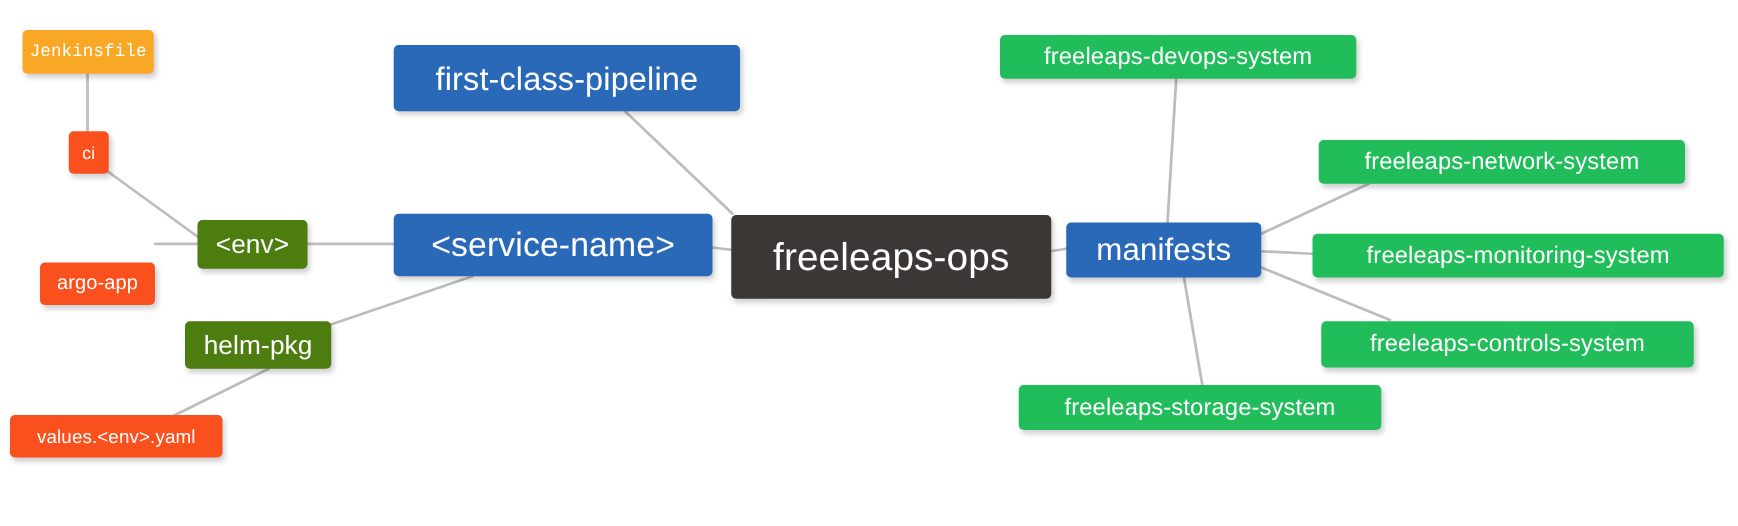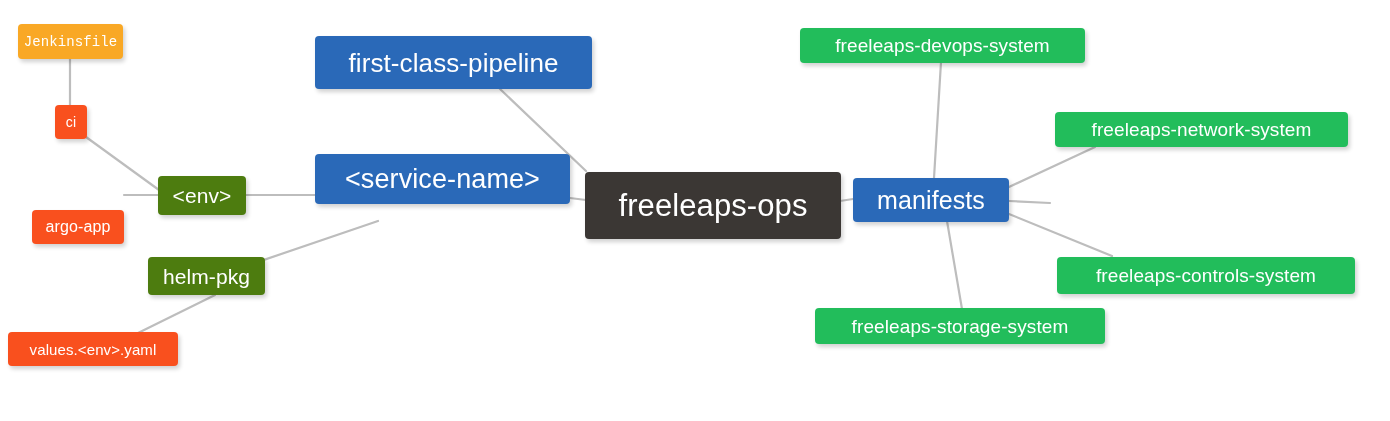--- a/index.html
+++ b/index.html
@@ -108,40 +108,43 @@
   </div>
 
   <div class="node n-red" style="left:8px; top:332px; width:170px; height:34px; font-size:15px;">
     <span>values.&lt;env&gt;.yaml</span>
   </div>
 
   <div class="node n-blue" style="left:315px; top:36px; width:277px; height:53px; font-size:26px;">
     <span>first-class-pipeline</span>
   </div>
 
-  <div class="node n-blue" style="left:315px; top:154px; width:255px; height:50px; font-size:27px;">
+  <div class="node n-blue" style="left:315px; top:171px; width:255px; height:50px; font-size:27px;">
     <span>&lt;service-name&gt;</span>
   </div>
 
   <div class="node n-root" style="left:585px; top:172px; width:256px; height:67px; font-size:31px;">
     <span>freeleaps-ops</span>
   </div>
 
   <div class="node n-blue" style="left:853px; top:178px; width:156px; height:44px; font-size:25px;">
     <span>manifests</span>
   </div>
 
   <div class="node n-green-d" style="left:800px; top:28px; width:285px; height:35px; font-size:19px;">
     <span>freeleaps-devops-system</span>
   </div>
 
   <div class="node n-green-d" style="left:1055px; top:112px; width:293px; height:35px; font-size:19px;">
     <span>freeleaps-network-system</span>
   </div>
 
+  <div class="node n-green-d" style="left:1050px; top:187px; width:329px; height:35px; font-size:19px;">
+    <span>freeleaps-monitoring-system</span>
+  </div>
 
   <div class="node n-green-d" style="left:1057px; top:257px; width:298px; height:37px; font-size:19px;">
     <span>freeleaps-controls-system</span>
   </div>
 
   <div class="node n-green-d" style="left:815px; top:308px; width:290px; height:36px; font-size:19px;">
     <span>freeleaps-storage-system</span>
   </div>
 
 </div>

